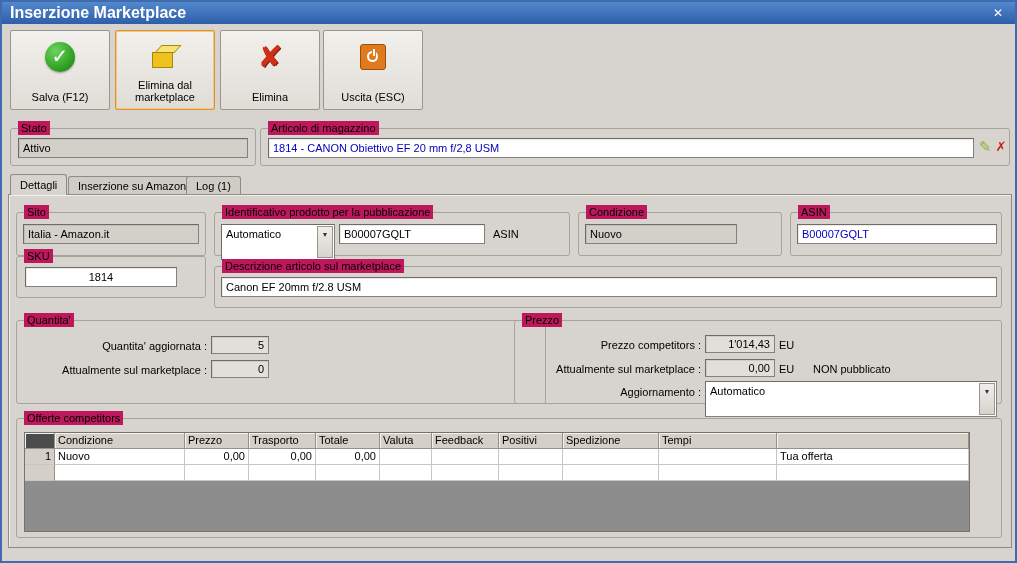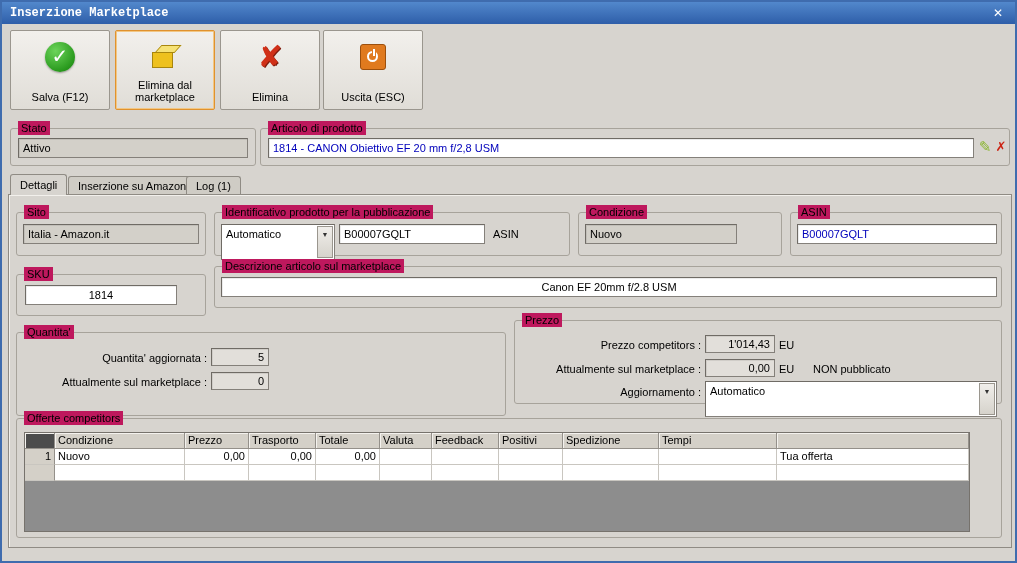--- a/index.html
+++ b/index.html
@@ -9,21 +9,21 @@
     border:2px solid #3f6cae; background:#d7d4cf;
     font-family:"Liberation Sans","DejaVu Sans",sans-serif; font-size:11px; color:#000;
     overflow:hidden;
   }
   
   #titlebar {
     position:absolute; top:0; left:0; right:0; height:22px;
     background:linear-gradient(to bottom,#5288cc,#2e5ea9);
     color:#fff; display:flex; align-items:center; padding:0 8px;
   }
-  #titlebar .t-title { font-size:12px; font-weight:bold; flex:1;font-family:Liberation Mono, monospace; }
+  #titlebar .t-title { font-size:16px; font-weight:bold; flex:1; }
   #titlebar .t-close { width:18px; height:16px; text-align:center; line-height:16px; font-size:12px; font-weight:bold; cursor:default; }
   
   .tb-btn {
     position:absolute; top:28px; width:100px; height:80px;
     background:linear-gradient(to bottom,#f2f0ec,#e0ddd7);
     border:1px solid #9a968e; border-radius:2px;
   }
   .tb-btn.focused { border:1px solid #e0922e; box-shadow:inset 0 0 0 1px #f2c784; }
   .tb-btn .icon-wrap { position:absolute; top:8px; left:0; right:0; height:36px; display:flex; align-items:center; justify-content:center; }
   .tb-btn .tb-label { position:absolute; bottom:6px; left:2px; right:2px; text-align:center; line-height:12px; }
@@ -129,21 +129,21 @@
     </span>
     <span class="tb-label">Uscita (ESC)</span>
   </div>
 
   <div class="group" style="left:8px; top:126px; width:246px; height:38px;">
     <span class="legend">Stato</span>
     <div class="field disabled" style="left:7px; top:9px; width:230px;">Attivo</div>
   </div>
 
   <div class="group" style="left:258px; top:126px; width:750px; height:38px;">
-    <span class="legend">Articolo di prodotto</span>
+    <span class="legend">Articolo di magazzino</span>
     <div class="field white blue" style="left:7px; top:9px; width:706px;">1814 - CANON Obiettivo EF 20 mm f/2,8 USM</div>
     <span class="small-icon icon-pencil" style="left:716px; top:10px;">✎</span>
     <span class="small-icon icon-xsmall" style="left:732px; top:10px;">✗</span>
   </div>
 
   <div class="tab active" style="left:8px;">Dettagli</div>
   <div class="tab" style="left:66px;">Inserzione su Amazon</div>
   <div class="tab" style="left:184px;">Log (1)</div>
   <div id="tabpanel"></div>
 
@@ -165,31 +165,31 @@
   <div class="group" style="left:576px; top:210px; width:204px; height:44px;">
     <span class="legend">Condizione</span>
     <div class="field disabled" style="left:6px; top:11px; width:152px;">Nuovo</div>
   </div>
 
   <div class="group" style="left:788px; top:210px; width:212px; height:44px;">
     <span class="legend">ASIN</span>
     <div class="field white blue" style="left:6px; top:11px; width:200px;">B00007GQLT</div>
   </div>
 
-  <div class="group" style="left:14px; top:272px; width:190px; height:42px;">
+  <div class="group" style="left:14px; top:254px; width:190px; height:42px;">
     <span class="legend">SKU</span>
     <div class="field white c" style="left:8px; top:10px; width:152px;">1814</div>
   </div>
 
   <div class="group" style="left:212px; top:264px; width:788px; height:42px;">
     <span class="legend">Descrizione articolo sul marketplace</span>
-    <div class="field white" style="left:6px; top:10px; width:776px;text-align:center;">Canon  EF 20mm f/2.8 USM</div>
-  </div>
-
-  <div class="group" style="left:14px; top:318px; width:490px; height:84px;margin-top:12px;">
+    <div class="field white" style="left:6px; top:10px; width:776px;">Canon  EF 20mm f/2.8 USM</div>
+  </div>
+
+  <div class="group" style="left:14px; top:318px; width:530px; height:84px;">
     <span class="legend">Quantita'</span>
     <span class="lbl ra" style="left:10px; top:18px; width:180px;text-align:right;">Quantita' aggiornata :</span>
     <div class="field lite r" style="left:194px; top:15px; width:58px;">5</div>
     <span class="lbl ra" style="left:10px; top:42px; width:180px;">Attualmente sul marketplace :</span>
     <div class="field lite r" style="left:194px; top:39px; width:58px;">0</div>
   </div>
 
   <div class="group" style="left:512px; top:318px; width:488px; height:84px;">
     <span class="legend">Prezzo</span>
     <span class="lbl ra" style="left:8px; top:17px; width:178px;">Prezzo competitors :</span>

